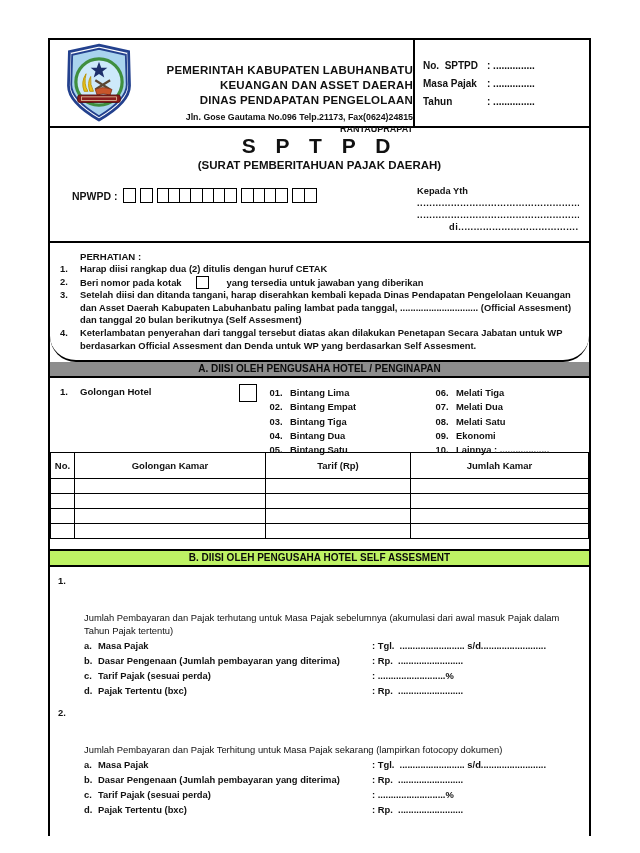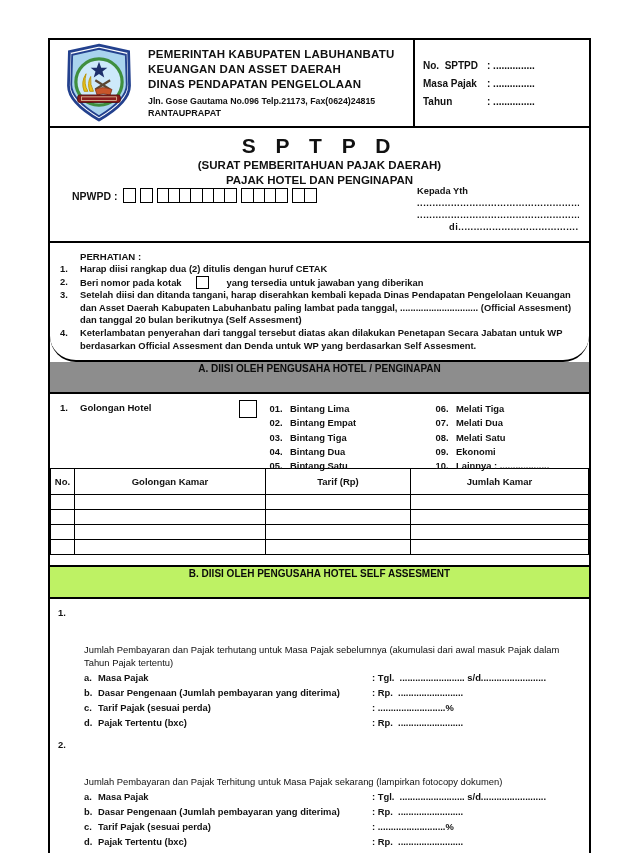--- a/index.html
+++ b/index.html
@@ -3,21 +3,21 @@
 <meta charset="utf-8">
 <style>
   * { margin:0; padding:0; box-sizing:border-box; }
   body { font-family:"Liberation Sans", sans-serif; background:#ffffff; }
   .page { position:relative; width:640px; height:853px; background:#ffffff; overflow:hidden; color:#111; }
   .form { position:absolute; left:48px; top:38px; width:543px; border:2px solid #000; border-bottom:none; }
 
   
   .hdr { display:flex; height:88px; border-bottom:2px solid #000; }
   .logo-wrap { width:98px; display:flex; align-items:center; justify-content:center; }
-  .agency { flex:1; text-align:left; padding-top:7px; }
+  .agency { flex:1; text-align:right; padding-top:23px; }
   .agency .ln { font-size:11.5px; font-weight:700; line-height:15px; letter-spacing:.2px; }
   .agency .addr { font-size:8.8px; font-weight:700; margin-top:4px; }
   .agency .city { font-size:9px; font-weight:700; margin-top:2px; }
   .sptpd-box { width:176px; border-left:2px solid #000; padding:17px 0 0 8px; }
   .f-row { display:flex; font-size:10px; font-weight:700; line-height:18px; }
   .f-label { width:64px; white-space:pre; }
   .f-value { white-space:pre; }
 
   
   .title-sec { position:relative; height:115px; border-bottom:2px solid #000; }
@@ -34,21 +34,21 @@
 
   
   .perhatian { border-bottom:2px solid #000; padding:7px 6px 8px 0;border-radius:26px; }
   .p-head { padding-left:30px; font-size:9.6px; font-weight:700; line-height:13px; }
   .p-item { display:flex; font-size:9.4px; font-weight:700; line-height:12.6px; }
   .p-num { width:18px; padding-left:10px; flex:none; }
   .p-text { flex:1; padding-left:12px; padding-right:4px; }
   .inline-sq { display:inline-block; width:13px; height:13px; border:1.6px solid #000; vertical-align:-3px; margin:0 18px 0 14px; }
 
   
-  .bar { height:32px; border-bottom:2px solid #000; text-align:center; font-size:10px; font-weight:700; line-height:13px; color:#0b0b0b; }
+  .bar { height:16px; border-bottom:2px solid #000; text-align:center; font-size:10px; font-weight:700; line-height:13px; color:#0b0b0b; }
 
   
   .golongan { position:relative; height:74px; }
   .g-num { position:absolute; left:10px; top:8px; font-size:9.6px; font-weight:700; }
   .g-label { position:absolute; left:30px; top:8px; font-size:9.6px; font-weight:700; }
   .g-check { position:absolute; left:189px; top:6px; width:18px; height:18px; border:1.8px solid #000; }
   .opt-col { position:absolute; top:8px; font-size:9.4px; font-weight:700; line-height:14.3px;text-align:center; }
   .opt-col.c1 { left:212px; }
   .opt-col.c2 { left:378px; }
   .opt-row { display:flex; }
@@ -112,21 +112,20 @@
         <div class="f-row">
           <span class="f-label">Tahun</span>
           <span class="f-value">: ...............</span>
         </div>
       </div>
     </div>
 
     <div class="title-sec">
       <div class="t-main">S P T P D</div>
       <div class="t-sub">(SURAT PEMBERITAHUAN PAJAK DAERAH)</div>
-      <div class="t-sub">PAJAK HOTEL DAN PENGINAPAN</div>
 
       <div class="npwpd-row">
         <span class="npwpd-label">NPWPD :</span>
         <span class="box-group">
             <span class="sq"></span>
           </span>
         <span class="box-group">
             <span class="sq"></span>
           </span>
         <span class="box-group">

